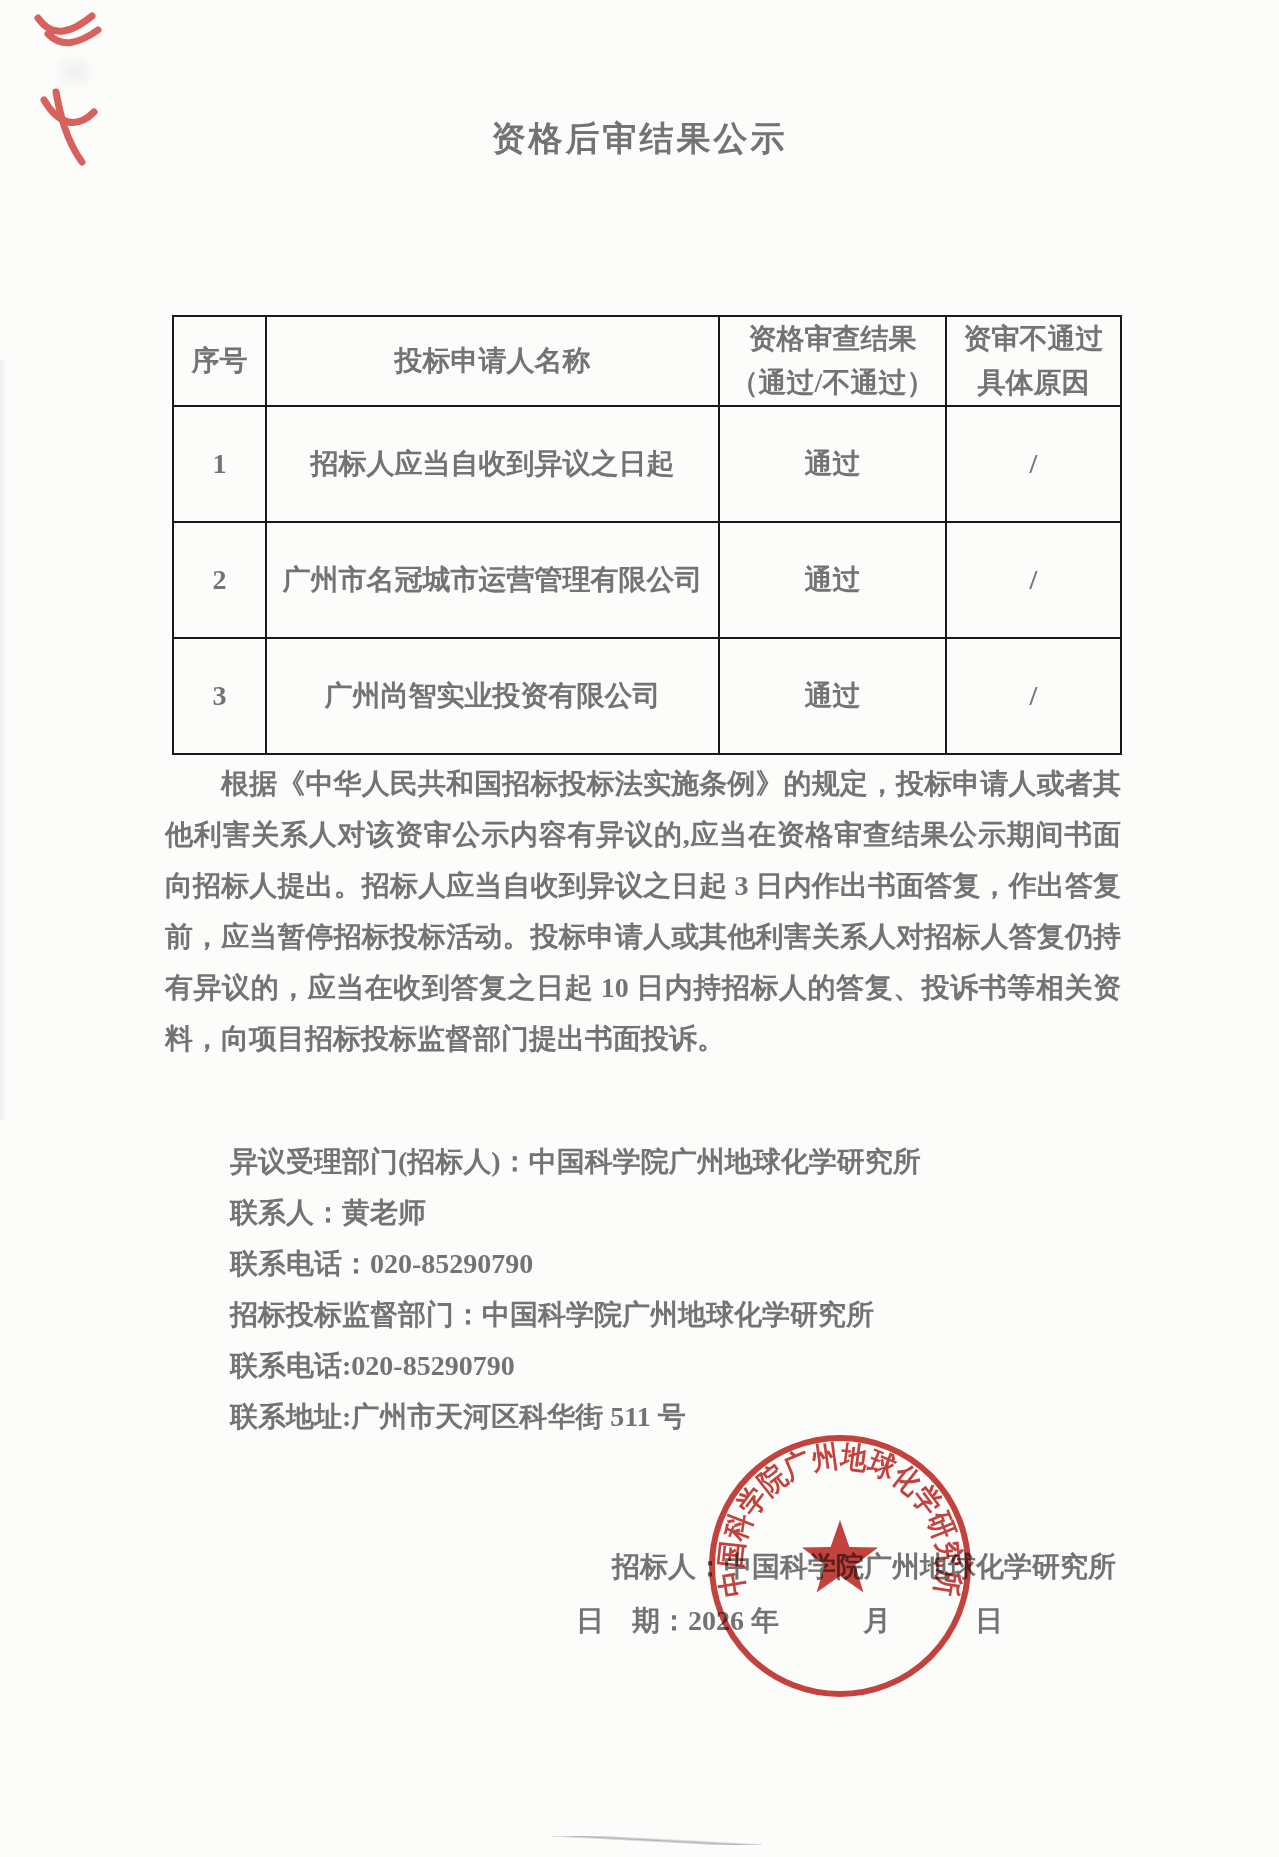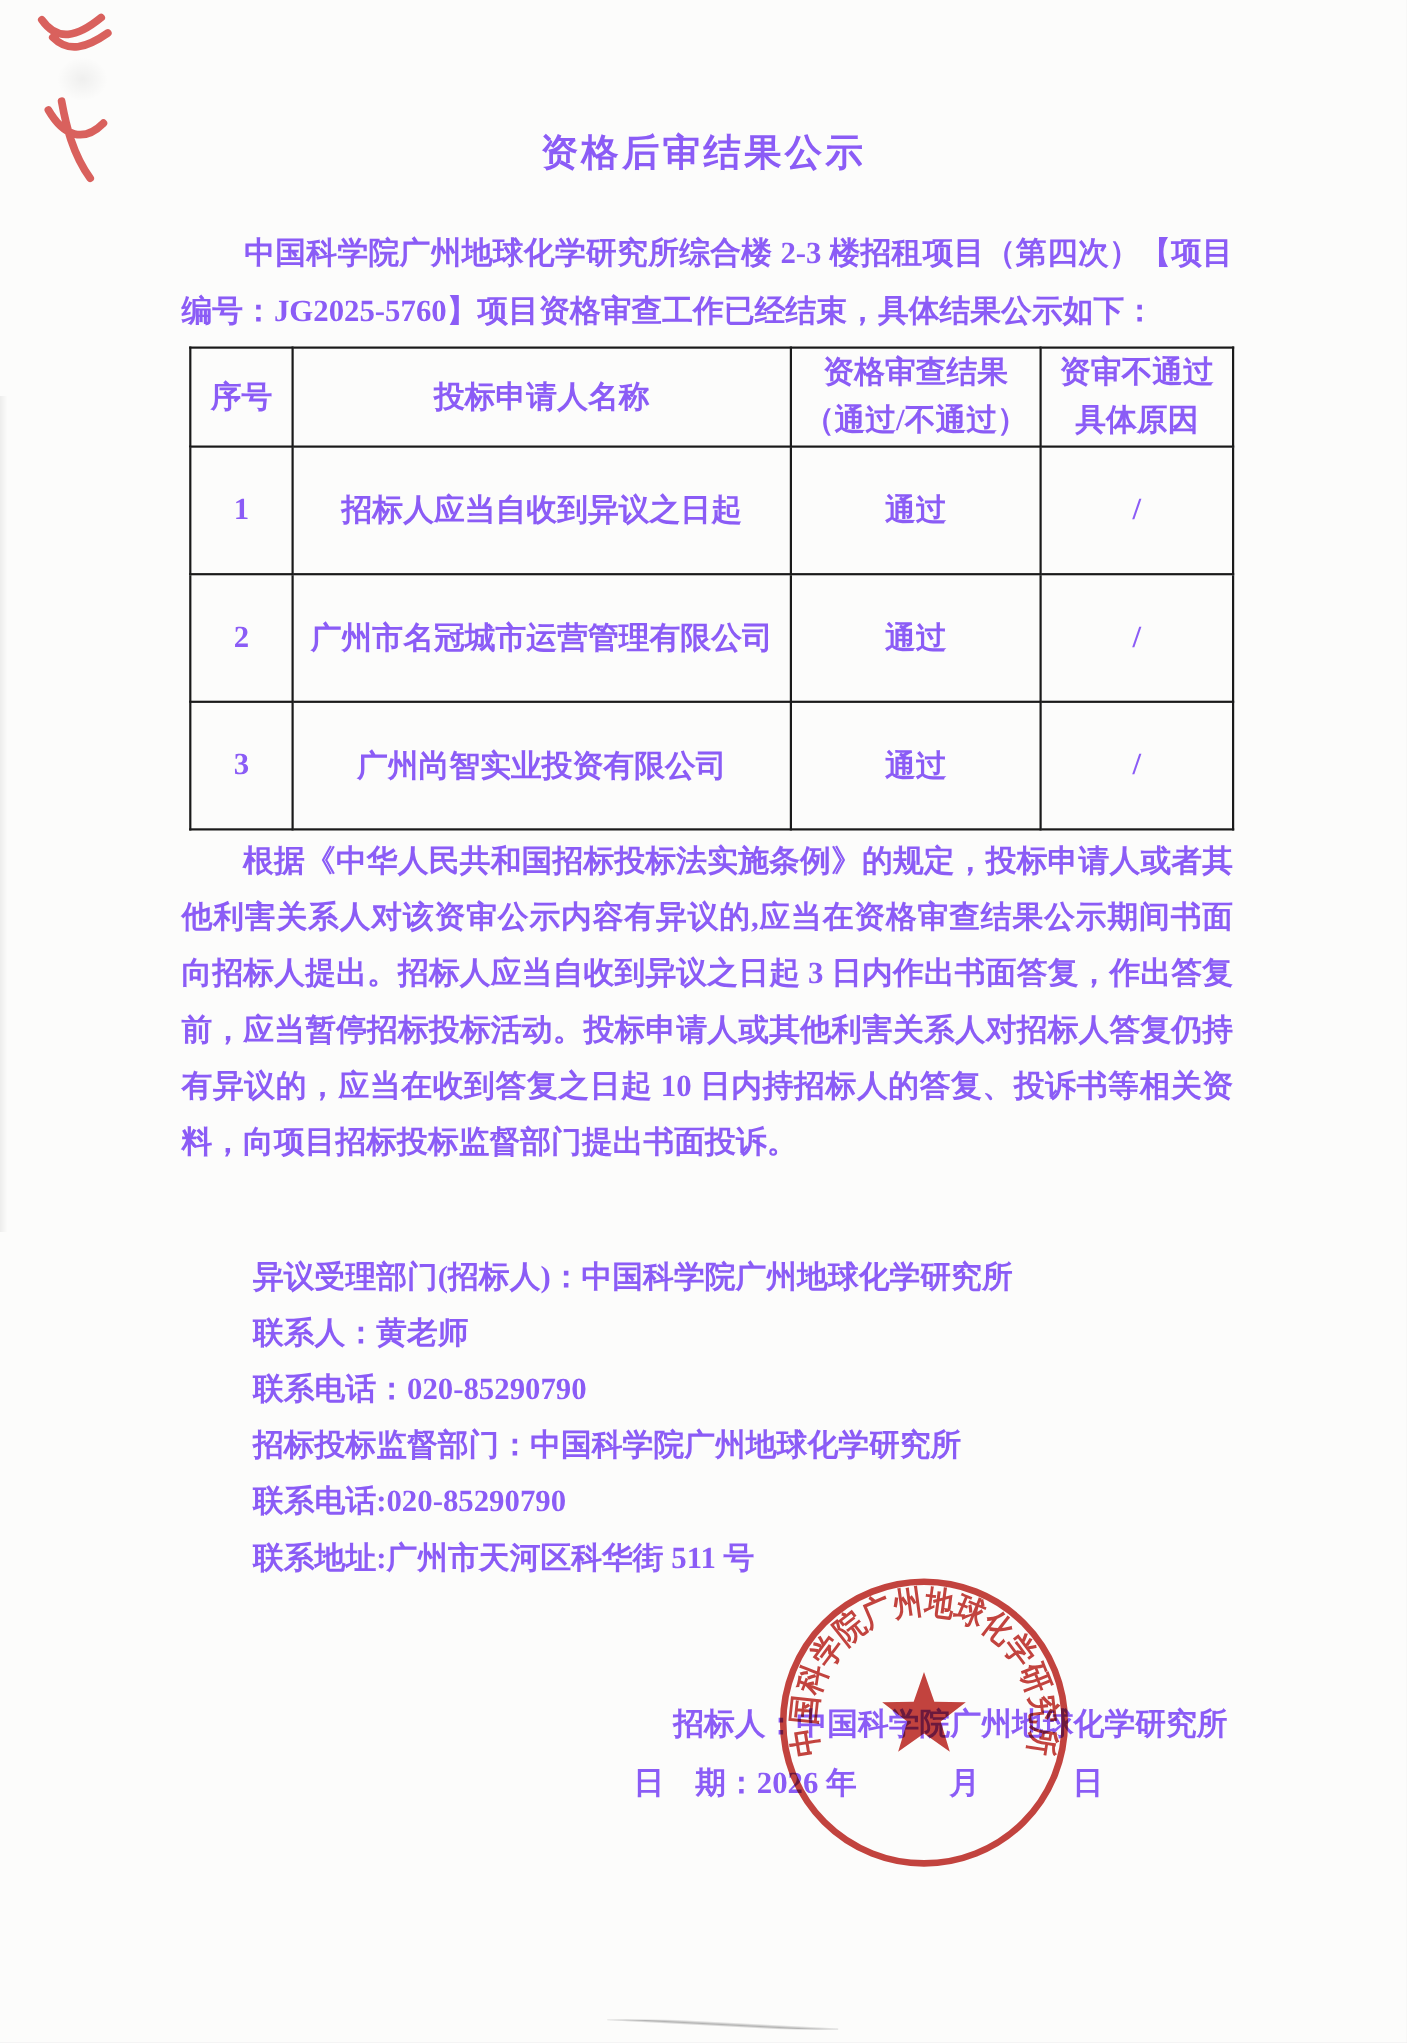--- a/index.html
+++ b/index.html
@@ -3,21 +3,21 @@
 <meta charset="utf-8">
 <style>
   html,body{margin:0;padding:0;background:#e9e9e9;}
   .page{
     position:relative;
     width:1279px;height:1857px;
     margin:0 auto;
     background:#fcfcfb;
     overflow:hidden;
     font-family:"Liberation Serif", serif;
-    color:#8b5cf6;
+    color:#737373;
     font-weight:700;
   }
   
   .left-band{position:absolute;left:0;top:360px;width:7px;height:760px;
     background:linear-gradient(to right, rgba(0,0,0,0.06), rgba(0,0,0,0));}
   .smudge{position:absolute;left:52px;top:52px;width:46px;height:40px;border-radius:50%;
     background:radial-gradient(closest-side, rgba(0,0,0,0.05), rgba(0,0,0,0));}
   .bottom-line{position:absolute;left:552px;top:1836px;width:210px;height:9px;
     background:linear-gradient(3deg, transparent 40%, rgba(90,90,90,0.45) 50%, transparent 62%);}
   .corner-marks{position:absolute;left:18px;top:4px;width:120px;height:190px;}
@@ -68,21 +68,20 @@
 
   <div class="left-band"></div>
   <div class="smudge"></div>
   <svg class="corner-marks" viewBox="0 0 120 190">
     <path d="M20 14 C 34 34, 52 30, 74 12 M30 30 C 44 44, 60 40, 80 26" fill="none" stroke="#cf3a36" stroke-width="7" stroke-linecap="round" opacity="0.8"></path>
     <path d="M26 96 C 40 120, 58 126, 76 108 M38 88 C 42 110, 48 136, 64 158" fill="none" stroke="#cf3a36" stroke-width="7" stroke-linecap="round" opacity="0.8"></path>
   </svg>
 
   <h1 class="title">资格后审结果公示</h1>
 
-  <p class="intro">中国科学院广州地球化学研究所综合楼 2-3 楼招租项目（第四次）【项目编号：JG2025-5760】项目资格审查工作已经结束，具体结果公示如下：</p>
 
   <table class="doc-table">
     <colgroup>
       <col style="width:93px">
         <col style="width:453px">
         <col style="width:227px">
         <col style="width:175px">
     </colgroup>
     <thead>
       <tr>

